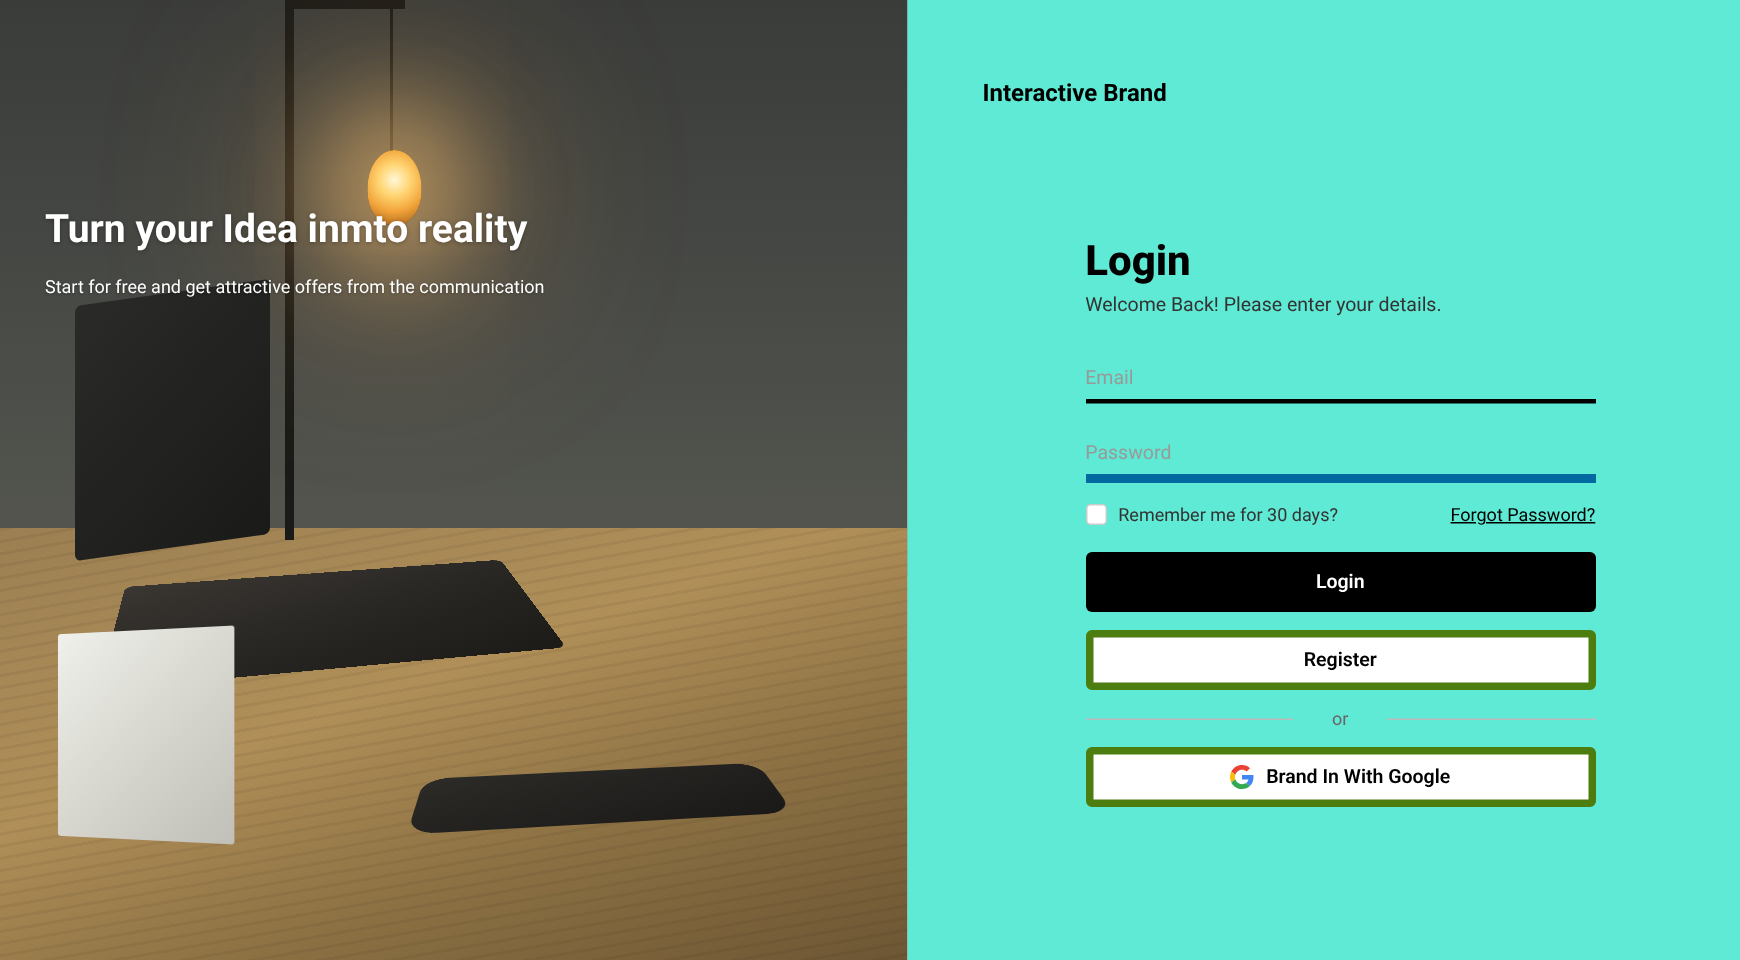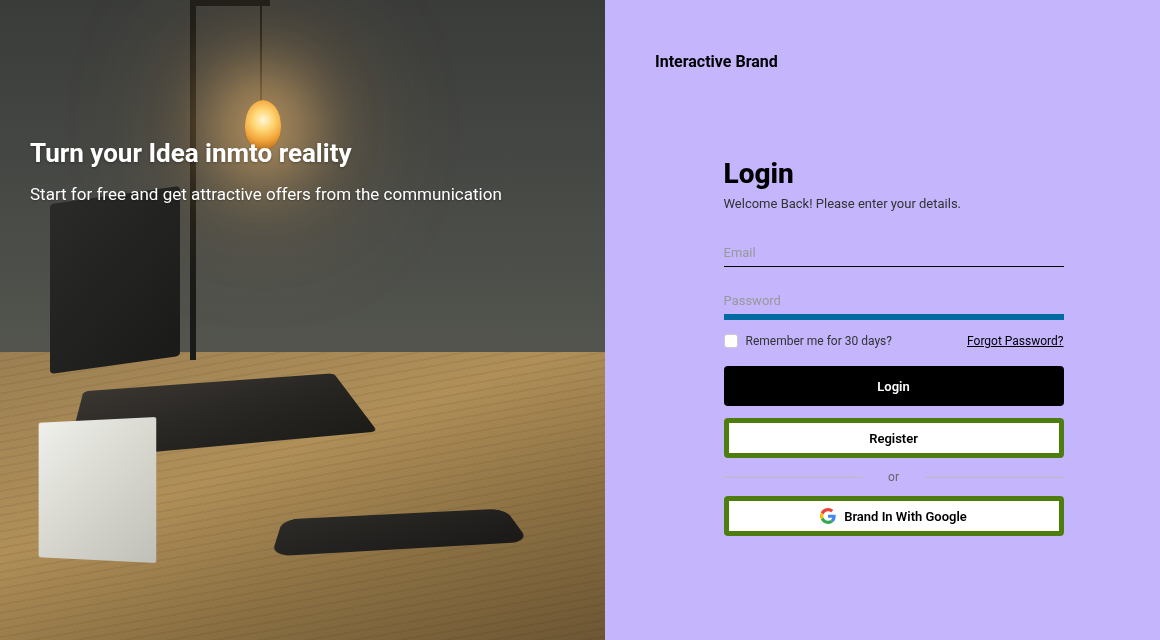--- a/index.html
+++ b/index.html
@@ -130,29 +130,29 @@
       z-index: 10;
       color: #fff;
     }
     .hero-title {
       font-size: 26px;
       font-weight: 700;
       margin-bottom: 16px;
       text-shadow: 0 1px 3px rgba(0,0,0,0.3);
     }
     .hero-subtitle {
-      font-size: 17px;
+      font-size: 12px;
       font-weight: 400;
       text-shadow: 0 1px 2px rgba(0,0,0,0.3);
     }
     
     .right-panel {
       flex: 1;
       height: 100%;
-      background: #c4b5fd;
+      background: #5eead4;
       padding: 52px 28px 0 50px;
       position: relative;
     }
     .brand {
       font-size: 16px;
       font-weight: 700;
       color: #000;
       margin-bottom: 86px;
     }
     .form-wrapper {
@@ -169,21 +169,21 @@
     }
     .login-subtitle {
       font-size: 13px;
       color: #333;
       margin-bottom: 28px;
     }
     .field {
       display: block;
       width: 100%;
       border: none;
-      border-bottom: 1px solid #000000;
+      border-bottom: 3px solid #000000;
       background: transparent;
       padding: 6px 0;
       font-size: 13px;
       color: #333;
       margin-bottom: 20px;
       outline: none;
     }
     .field::placeholder {
       color: #999;
     }

